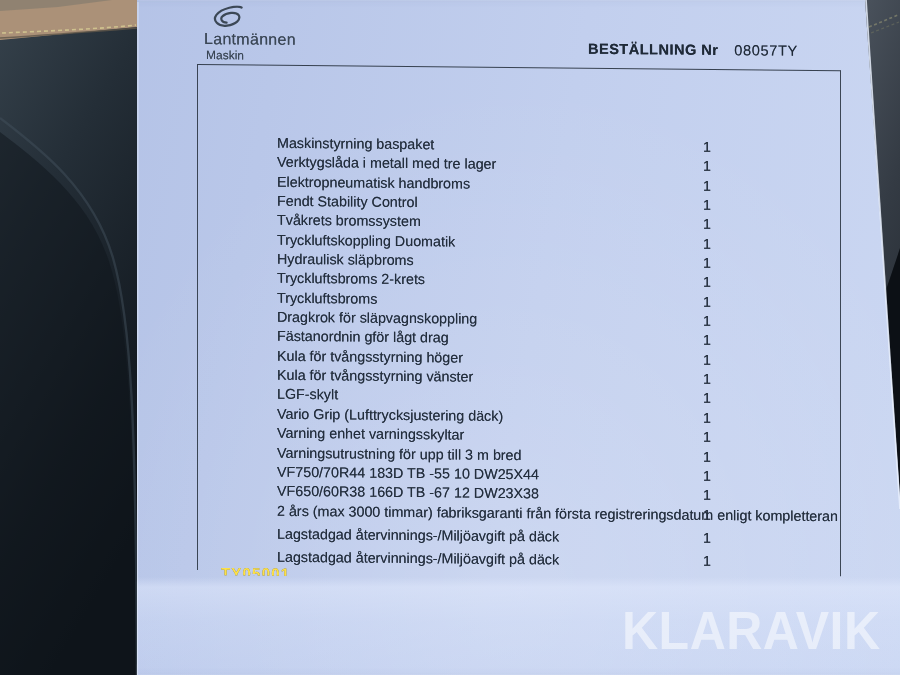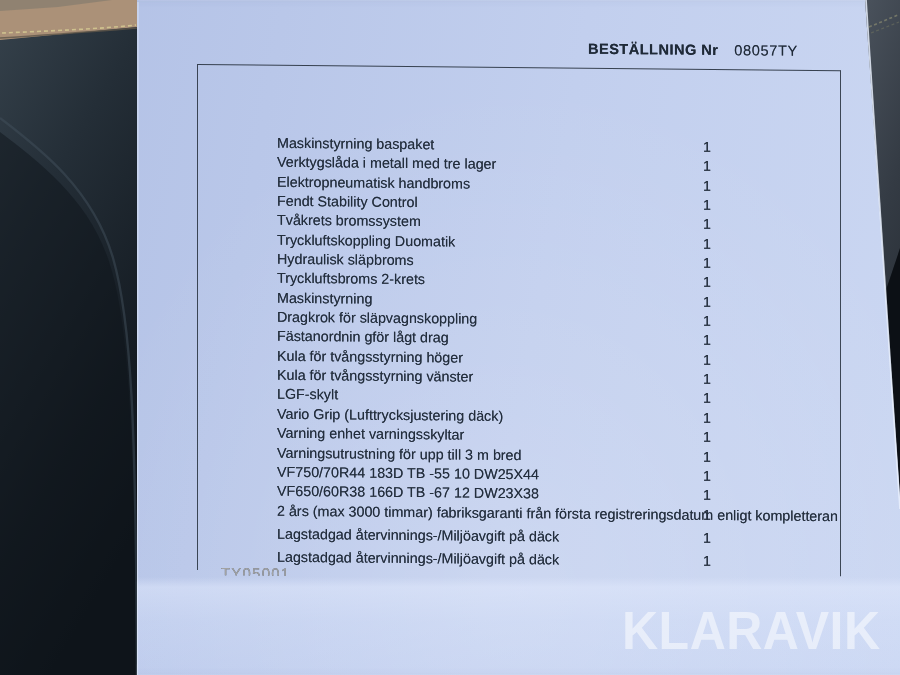--- a/index.html
+++ b/index.html
@@ -37,21 +37,21 @@
     border-top:1.8px solid rgba(40,50,63,0.9);
     border-left:1.7px solid rgba(40,50,63,0.88);
     border-right:1.7px solid rgba(40,50,63,0.88);
   }
   .items{position:absolute;left:277px;top:133px;width:580px;}
   .row{position:relative;height:19.35px;font-size:14.3px;line-height:18px;
     white-space:nowrap;color:#232e3d;text-shadow:0 0 0.6px rgba(35,46,62,0.75);}
   .row .qty{position:absolute;left:426px;top:0;}
   .items .row:nth-last-child(-n+2){margin-top:4px;}
   .footer-clip{position:absolute;left:221px;top:564px;height:11px;overflow:hidden;}
-  .footer-clip span{font-size:15px;font-weight:normal;letter-spacing:1.2px;color:#a3a3a3;
+  .footer-clip span{font-size:15px;font-weight:bold;letter-spacing:1.2px;color:#fde047;
     text-shadow:0 0 0.6px rgba(43,54,68,0.8);}
   
   .fold{
     position:absolute;left:137px;right:0;top:577px;bottom:0;pointer-events:none;
     background:linear-gradient(to bottom,
       rgba(224,233,253,0) 0px, rgba(226,234,253,0.50) 10px,
       rgba(216,227,251,0.34) 45px, rgba(206,219,248,0.26) 100%);
   }
   .stage svg.rims{position:absolute;left:0;top:0;pointer-events:none;}
   
@@ -95,20 +95,27 @@
     <path d="M869,27 L 898,15" stroke="#7d7f6c" stroke-width="1.6" stroke-dasharray="3 2.5" opacity="0.85"></path>
     <path d="M871,33 L 899,22" stroke="#6f7260" stroke-width="1.2" stroke-dasharray="3 2.5" opacity="0.6"></path>
 
     <path d="M900,248 C 886,292 872,322 874,366 C 876,412 889,458 900,506 Z" fill="#0c1015"></path>
   </svg>
 
   <div class="paper"></div>
 
   <div class="print">
 
+    <div class="logo">
+      <svg class="swirl" width="40" height="27" viewBox="0 0 40 27">
+        <path d="M34,4 C30,1 14,2 8,8 C3,13 8,20 17,20 C26,20 32,16 30,11 C28,7 18,7 14,10 C11,12 12,16 17,17" stroke="#3c4856" stroke-width="2.2" fill="none" stroke-linecap="round" transform="rotate(-8 20 13)"></path>
+      </svg>
+      <div class="brand">Lantmännen</div>
+      <div class="sub">Maskin</div>
+    </div>
 
     <div class="order">
       <span class="order-label">BESTÄLLNING Nr</span><span class="order-number">08057TY</span>
     </div>
 
     <div class="frame"></div>
 
     <div class="items">
   <div class="row">
     <span class="label">Maskinstyrning baspaket</span>
@@ -144,21 +151,21 @@
     <span class="label">Hydraulisk släpbroms</span>
     <span class="qty">1</span>
   </div>
 
   <div class="row">
     <span class="label">Tryckluftsbroms 2-krets</span>
     <span class="qty">1</span>
   </div>
 
   <div class="row">
-    <span class="label">Maskinstyrning</span>
+    <span class="label">Tryckluftsbroms</span>
     <span class="qty">1</span>
   </div>
 
   <div class="row">
     <span class="label">Dragkrok för släpvagnskoppling</span>
     <span class="qty">1</span>
   </div>
 
   <div class="row">
     <span class="label">Fästanordnin gför lågt drag</span>

